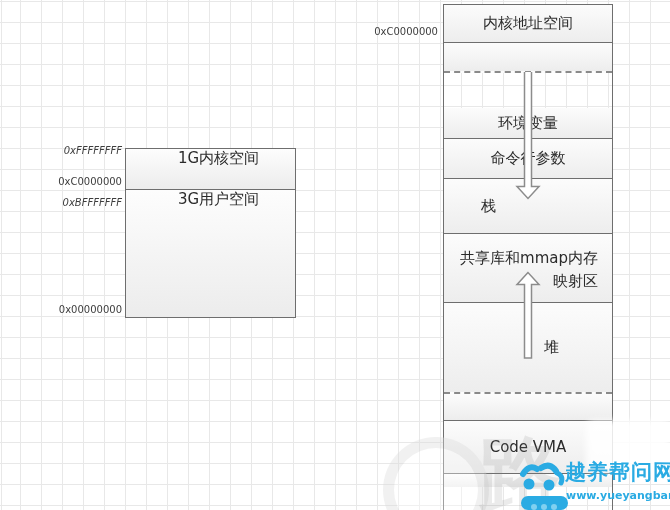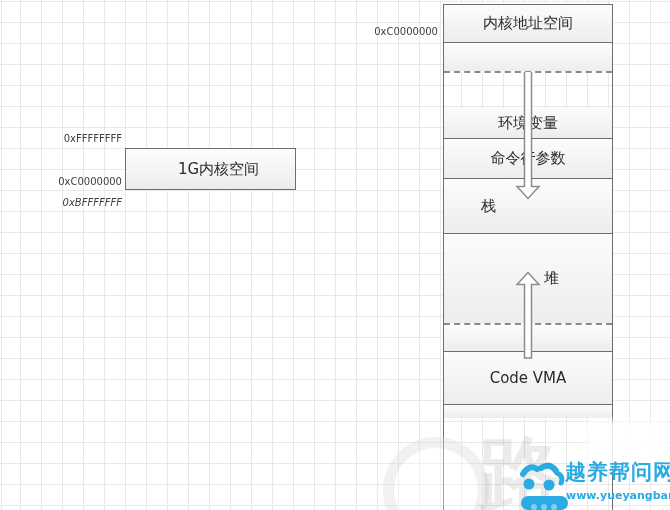--- a/index.html
+++ b/index.html
@@ -8,21 +8,21 @@
     background-image:
       repeating-linear-gradient(to right,#e8e8e8 0 1px,transparent 1px 21px),
       repeating-linear-gradient(to bottom,#e8e8e8 0 1px,transparent 1px 21px);
     background-position:20px 0,0 1px;
     font-family:"DejaVu Sans","Liberation Sans",sans-serif;
   }
   .addr{position:absolute;font-size:10px;color:#3d3d3d;white-space:nowrap;}
   .box{
     position:absolute;border:1px solid #6e6e6e;box-sizing:border-box;
     background:linear-gradient(180deg,#fdfdfd,#ececec);
-    display:flex;align-items:center;justify-content:center;
+    display:flex;justify-content:center;
     font-size:15px;color:#2b2b2b;padding-left:16px;
   }
   .column{
     position:absolute;left:443px;top:4px;width:170px;height:506px;box-sizing:border-box;
     border-left:1px solid #6e6e6e;border-right:1px solid #6e6e6e;border-top:1px solid #6e6e6e;
     display:flex;flex-direction:column;
   }
   .cell{
     box-sizing:border-box;border-bottom:1px solid #6e6e6e;
     background:linear-gradient(180deg,#fcfcfc,#ededed);
@@ -57,45 +57,52 @@
   .wm-site-url{
     position:absolute;left:566px;top:489px;font-size:11px;font-weight:bold;
     color:#2aabe3;white-space:nowrap;
   }
 </style>
 </head>
 <body>
 
 <div class="screen">
 
-  <div class="addr" style="right:548px;top:133px;">0xFFFFFFFF</div>
+  <div class="addr" style="right:548px;top:145px;font-style:italic;">0xFFFFFFFF</div>
   <div class="addr" style="right:548px;top:176px;">0xC0000000</div>
   <div class="addr" style="right:548px;top:197px;font-style:italic;">0xBFFFFFFF</div>
+  <div class="addr" style="right:548px;top:304px;">0x00000000</div>
 
   <div class="box" style="left:125px;top:148px;width:171px;height:42px;">
     <span>1G内核空间</span>
+  </div>
+  <div class="box" style="left:125px;top:189px;width:171px;height:129px;">
+    <span>3G用户空间</span>
   </div>
 
   <div class="addr" style="right:232px;top:26px;">0xC0000000</div>
 
   <div class="column">
     <div class="cell" style="height:38px;">
       <span>内核地址空间</span>
     </div>
     <div class="cell dashed" style="height:30px;">
       <span></span>
     </div>
     <div class="cell" style="height:31px;margin-top:35px;">
       <span>环境变量</span>
     </div>
     <div class="cell" style="height:40px;">
       <span>命令行参数</span>
     </div>
     <div class="cell stack" style="height:55px;">
       <span>栈</span>
+    </div>
+    <div class="cell mmap" style="height:69px;">
+      <span>共享库和mmap内存映射区</span>
     </div>
     <div class="cell heap dashed" style="height:91px;">
       <span>堆</span>
     </div>
     <div class="cell" style="height:27px;">
       <span></span>
     </div>
     <div class="cell" style="height:53px;">
       <span>Code VMA</span>
     </div>

